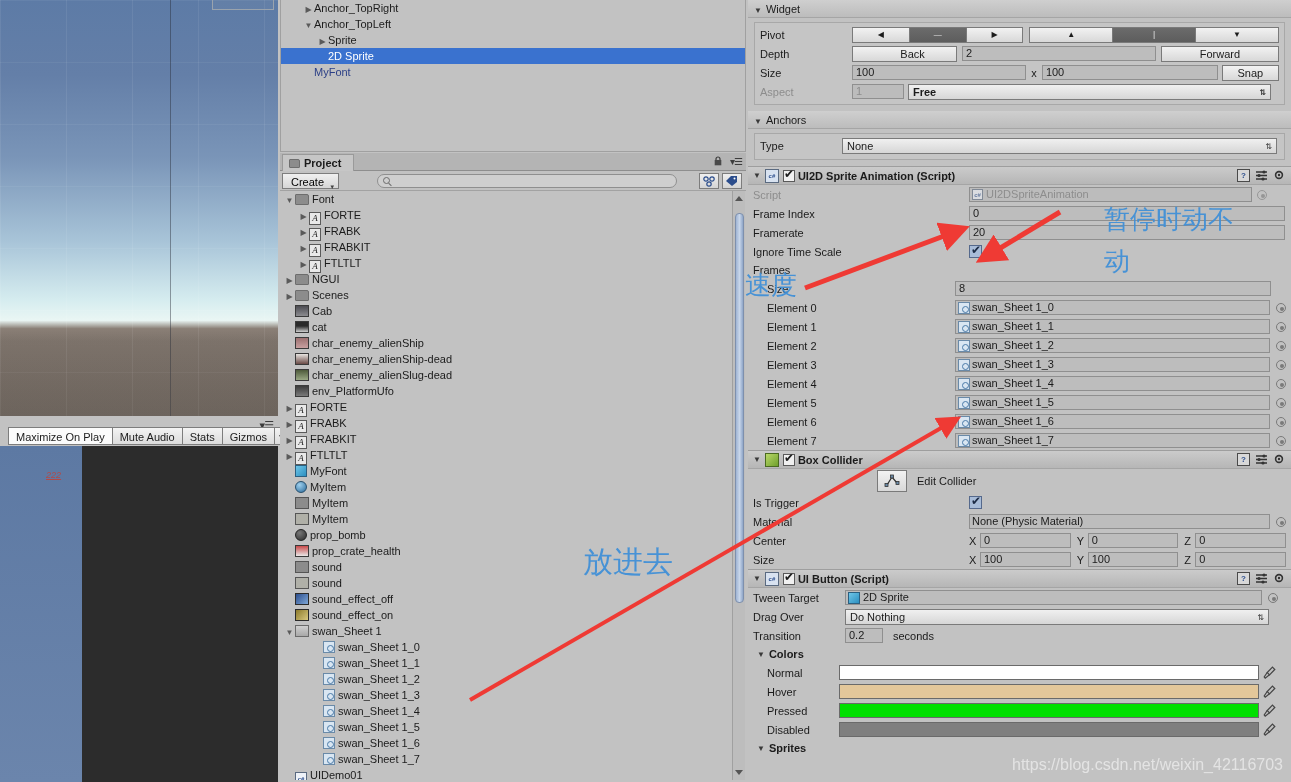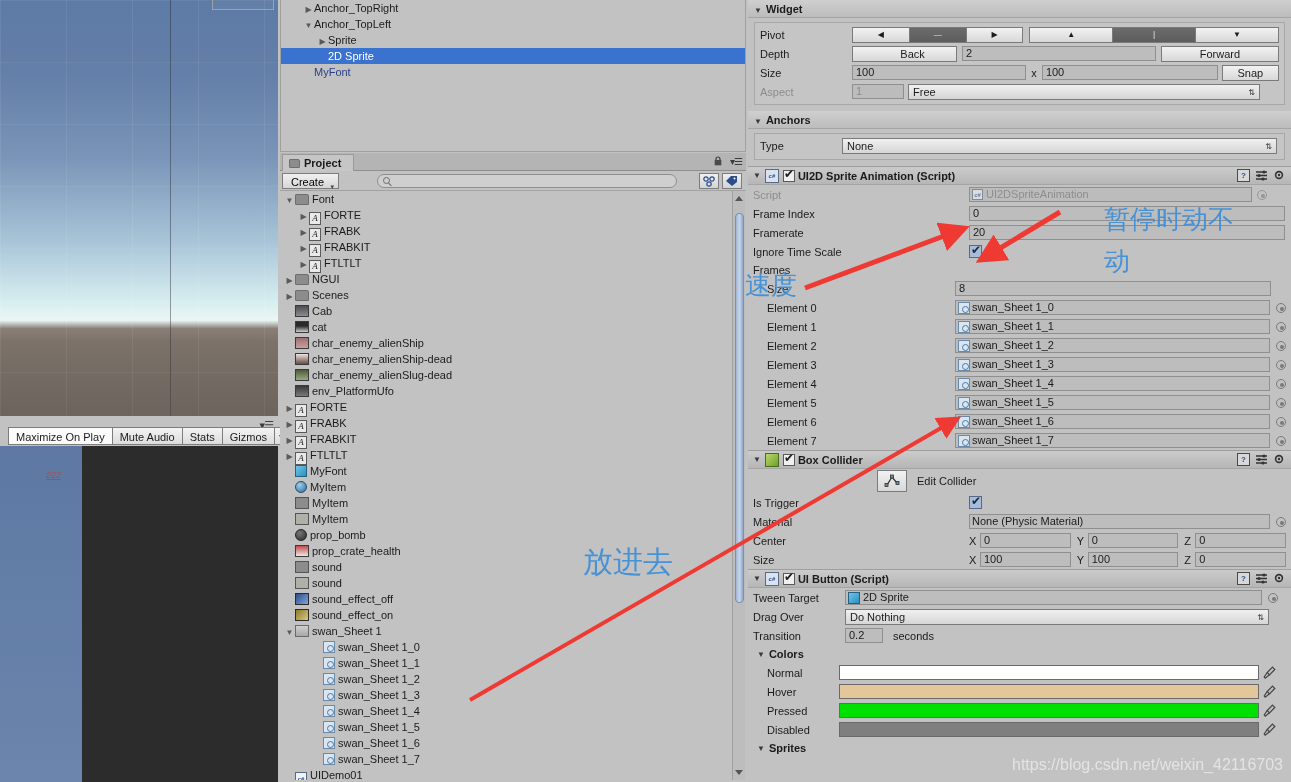--- a/index.html
+++ b/index.html
@@ -112,21 +112,21 @@
   #proj-scroll { position: absolute; right: 1px; top: 0; width: 13px; height: 589px; background: #bdbdbd; border-left: 1px solid #a0a0a0; }
   #proj-scroll-thumb { position: absolute; left: 2px; top: 22px; width: 9px; height: 390px;
      background: linear-gradient(to right,#9fb4d4,#c8d6ea,#8fa6c8); border: 1px solid #7e90ad; border-radius: 4px; }
   .scroll-arrow { position: absolute; left: 2px; width: 0; height: 0; border-left: 4px solid transparent; border-right: 4px solid transparent; }
   #proj-scroll .up { top: 5px; border-bottom: 5px solid #555; }
   #proj-scroll .dn { bottom: 5px; border-top: 5px solid #555; }
 
   
   #inspector { position: absolute; left: 748px; top: 0; width: 543px; height: 782px;
      background: #c2c2c2; overflow: hidden; }
-  .foldout-hdr { height: 18px; line-height: 18px; font-size: 11px; font-weight: bold; color: #1b1b1b;
+  .foldout-hdr { height: 18px; line-height: 18px; font-size: 11px; font-weight: normal; color: #1b1b1b;
      background: linear-gradient(to bottom,#cfcfcf,#bcbcbc); border-bottom: 1px solid #a5a5a5; padding-left: 6px; }
   .fold-tri { display: inline-block; font-size: 8px; margin-right: 4px; color: #3a3a3a; }
   .grp-box { border: 1px solid #a8a8a8; margin: 4px 6px 0 6px; background: #c5c5c5; padding: 2px 0 3px 0; }
   .row { height: 19px; display: flex; align-items: center; padding: 0 5px; font-size: 11px; color: #1b1b1b; }
   .row .lbl { width: 92px; flex: none; }
   .row .lbl.dim { color: #8d8d8d; }
   .row .lbl.indent { padding-left: 14px; width: 92px; }
 
   .ufield { height: 15px; background: #bdbdbd; border: 1px solid #8f8f8f; font-size: 11px;
      line-height: 13px; padding: 0 3px; color: #1b1b1b; overflow: hidden; white-space: nowrap; }
@@ -333,21 +333,21 @@
         <div class="lbl">Size</div>
         <div class="ufield" style="width:176px;">100</div>
         <div style="width:16px;text-align:center;flex:none;">x</div>
         <div class="ufield" style="width:178px;">100</div>
         <div class="ubtn" style="width:58px;margin-left:4px;">Snap</div>
       </div>
 
       <div class="row">
         <div class="lbl dim">Aspect</div>
         <div class="ufield disabled" style="width:52px;">1</div>
-        <div class="upopup" style="flex:1;margin-left:4px;margin-right:19px;">
+        <div class="upopup" style="flex:1;margin-left:4px;margin-right:8px;font-weight:bold;">
           <span>Free</span>
           <span class="pdn">⇅</span>
         </div>
       </div>
 
     </div>
 
     <div class="foldout-hdr" style="margin-top:6px;">
       <span class="fold-tri">▼</span><span>Anchors</span>
     </div>

